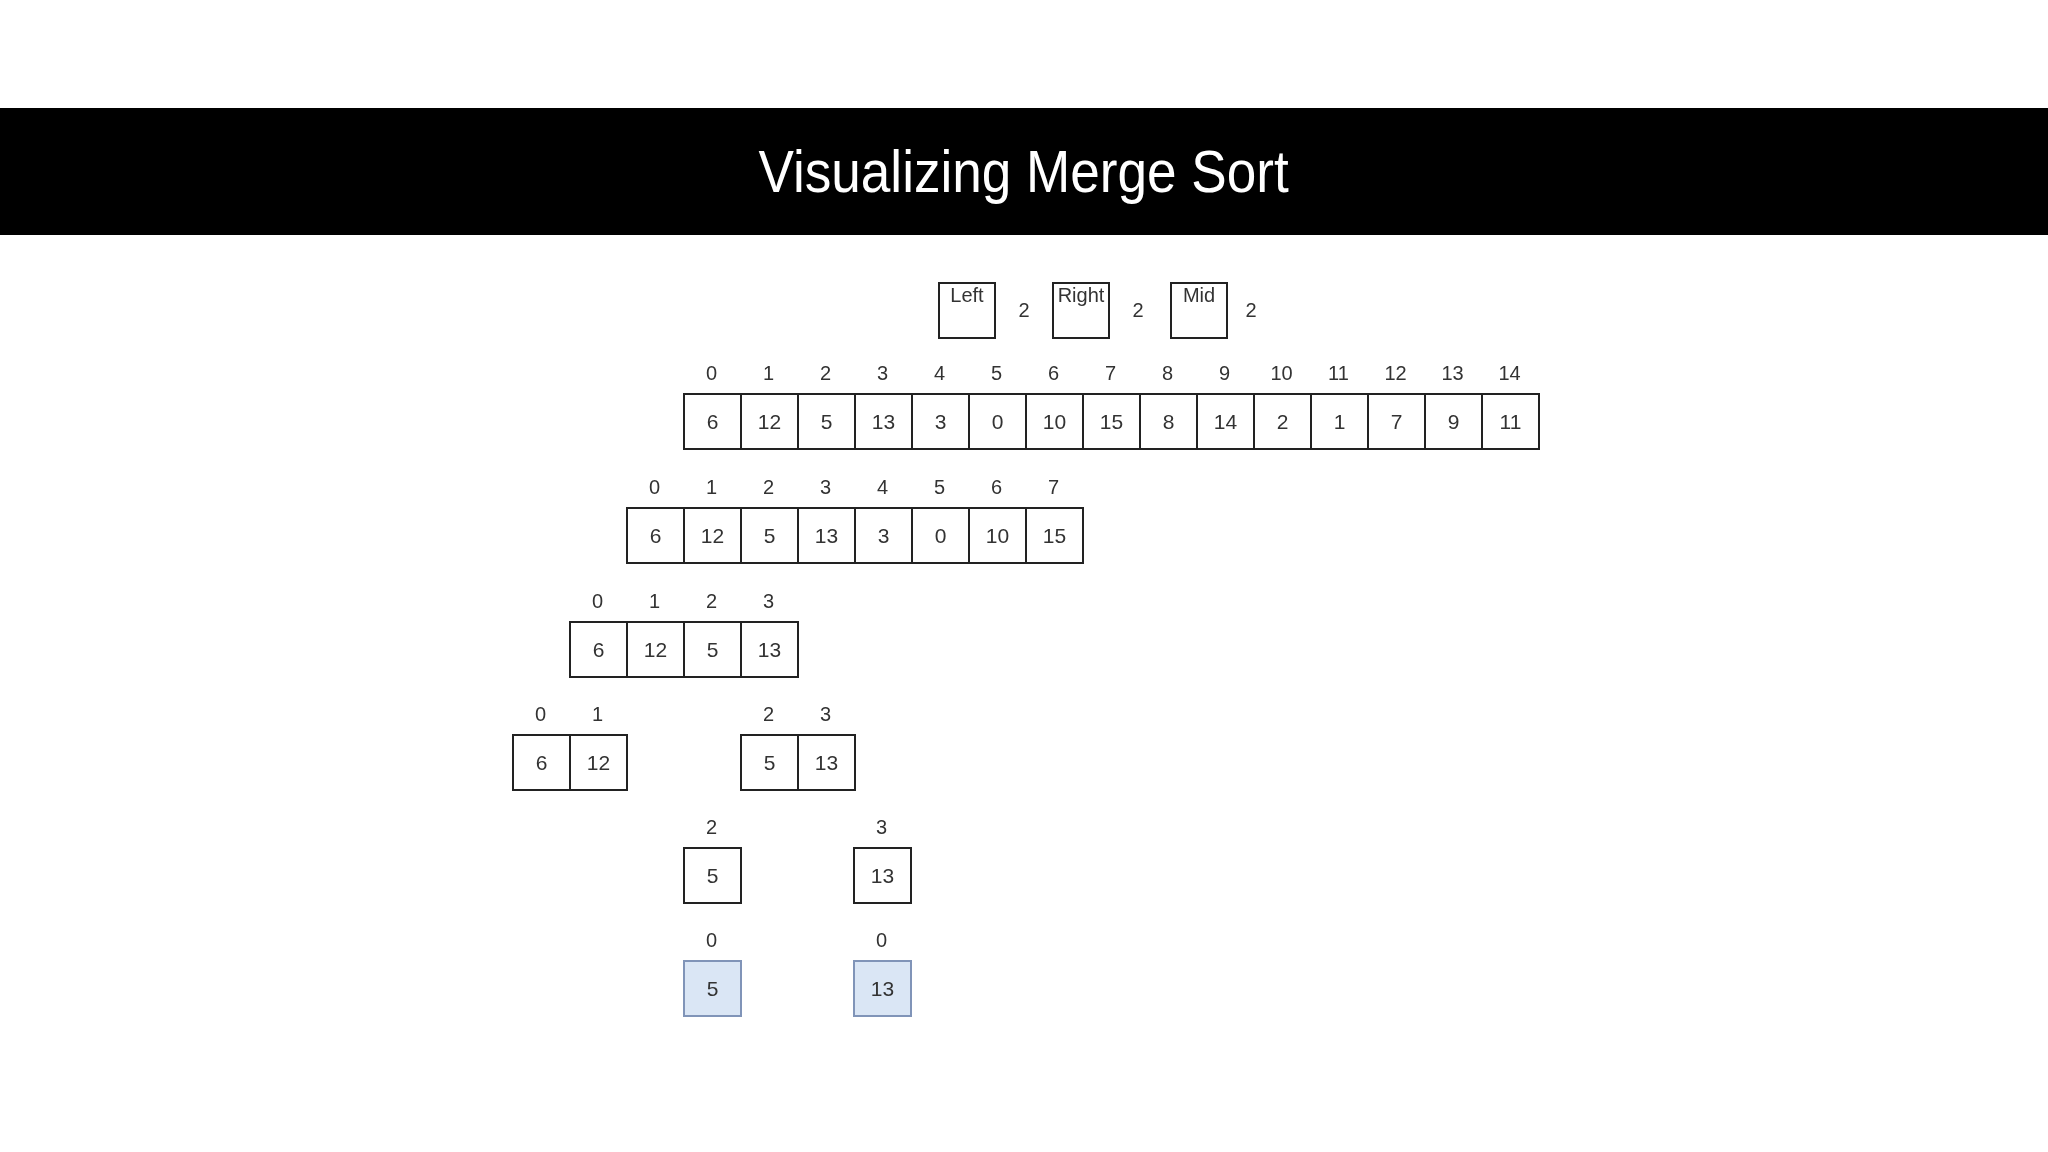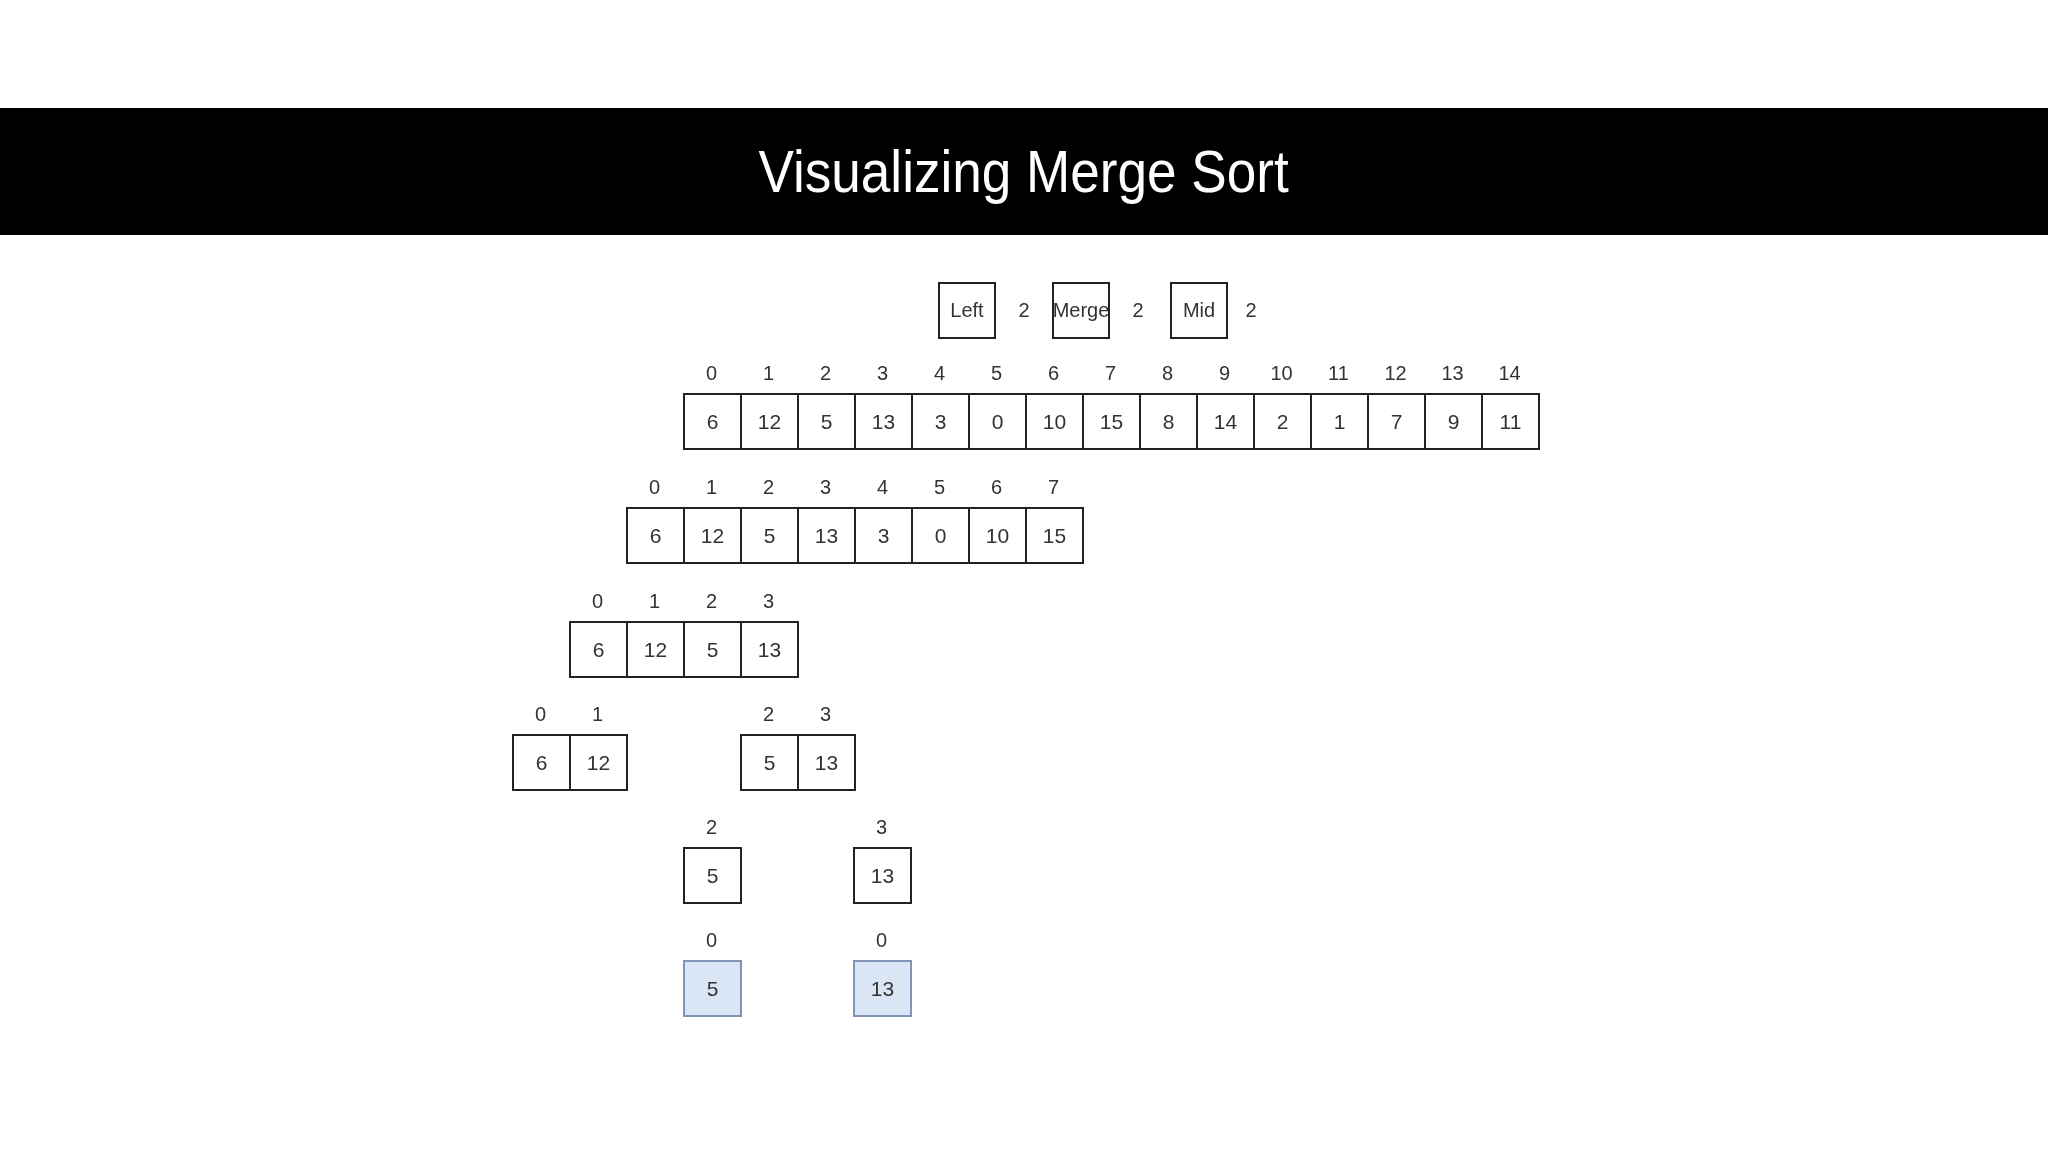--- a/index.html
+++ b/index.html
@@ -14,21 +14,21 @@
     background:var(--header-bg,#000);
     display:flex; align-items:center; justify-content:center;
   }
   .title {
     color:var(--header-text,#fff); font-size:59px; font-weight:400;
     transform:scaleX(0.9); transform-origin:center; white-space:nowrap;
   }
   .pbox {
     position:absolute; box-sizing:border-box; width:58px; height:57px;
     border:2px solid var(--cell-border,#222); background:var(--cell-fill,#fff);
-    display:flex; align-items:center; justify-content:center;
+    display:flex; justify-content:center;
     font-size:20px; color:var(--text,#333);
   }
   .pval {
     position:absolute; width:56px; height:57px; line-height:57px;
     text-align:center; font-size:20px; color:var(--text,#333);
   }
   .agroup { position:absolute; }
   .idxrow { display:flex; height:24px; margin-bottom:8px; }
   .idx {
     width:57px; text-align:center; font-size:20px; line-height:24px;
@@ -53,21 +53,21 @@
   <header class="titlebar">
     <div class="title">Visualizing Merge Sort</div>
   </header>
   <section>
     <div id="pointers">
         <div class="pbox" style="left: 938px; top: 282px;">
           <span>Left</span>
         </div>
         <div class="pval" style="left: 996px; top: 282px;">2</div>
         <div class="pbox" style="left: 1052px; top: 282px;">
-          <span>Merge</span>
+          <span>Right</span>
         </div>
         <div class="pval" style="left: 1110px; top: 282px;">2</div>
         <div class="pbox" style="left: 1170px; top: 282px;">
           <span>Mid</span>
         </div>
         <div class="pval" style="left: 1223px; top: 282px;">2</div>
       </div>
     <div id="groups">
         <div class="agroup" style="left: 683px; top: 361px;">
           <div class="idxrow">

